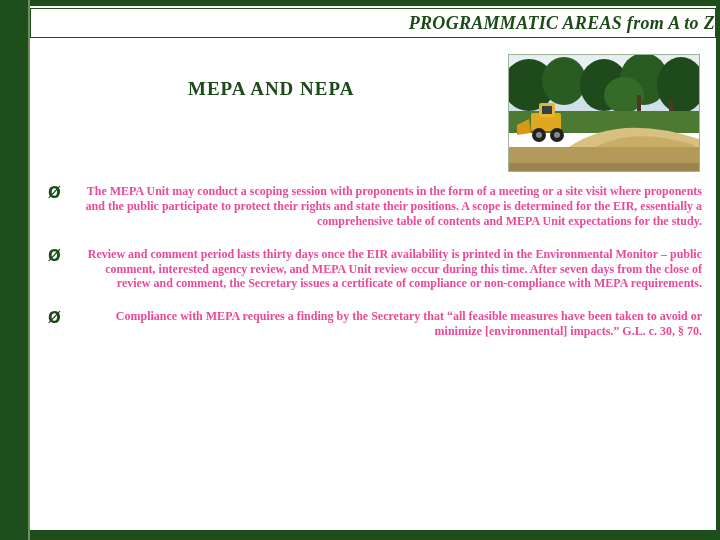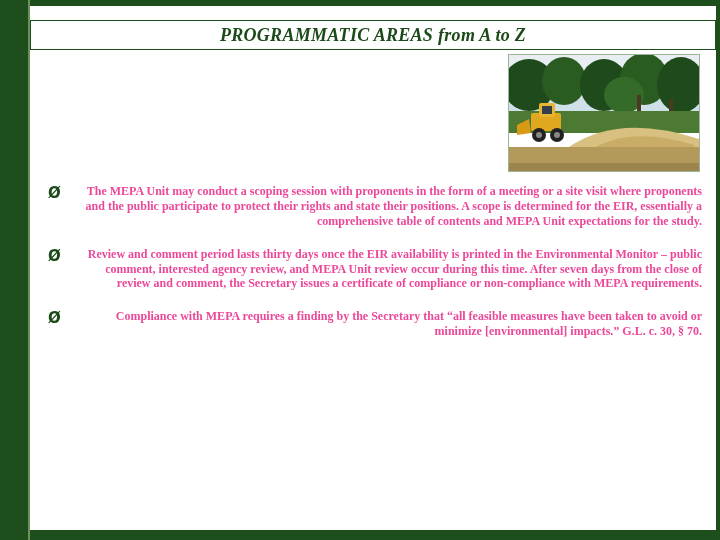--- a/index.html
+++ b/index.html
@@ -21,23 +21,23 @@
     position:absolute;left:0;top:0;right:0;height:6px;background:#1d4e1b;
   }
   .frame-bottom{
     position:absolute;left:0;bottom:0;right:0;height:10px;background:#1d4e1b;
   }
   .frame-right{
     position:absolute;right:0;top:0;bottom:0;width:4px;background:#1d4e1b;
   }
   
   .title-bar{
-    position:absolute;left:30px;top:20px;right:4px;height:28px;
+    position:absolute;left:30px;top:8px;right:4px;height:28px;
     background:#ffffff;border:1px solid #1d4e1b;
-    display:flex;align-items:center;justify-content:center;
+    display:flex;align-items:center;justify-content:flex-end;
   }
   .title-text{
     color:#1c4a18;font-size:18px;font-weight:bold;font-style:italic;
     letter-spacing:.3px;white-space:nowrap;
   }
   
   .content{
     position:absolute;left:30px;top:32px;right:4px;bottom:10px;
     padding:0 14px 0 18px;box-sizing:border-box;
   }
@@ -77,20 +77,21 @@
   <div class="frame-bottom"></div>
   <div class="frame-right"></div>
   <div class="frame-left"></div>
 
   <div class="title-bar">
     <span class="title-text">PROGRAMMATIC AREAS from A to Z</span>
   </div>
 
   <div class="content">
 
+    <div class="heading">MEPA AND NEPA</div>
 
     <div class="photo">
       <svg viewBox="0 0 190 116" preserveAspectRatio="none">
 
         <rect x="0" y="0" width="190" height="60" fill="#cfe0e8"></rect>
         <rect x="0" y="0" width="190" height="18" fill="#e8eef2"></rect>
 
         <ellipse cx="20" cy="30" rx="26" ry="26" fill="#1f4a1c"></ellipse>
         <ellipse cx="55" cy="26" rx="22" ry="24" fill="#2a5c22"></ellipse>
         <ellipse cx="95" cy="30" rx="24" ry="26" fill="#1f4a1c"></ellipse>

